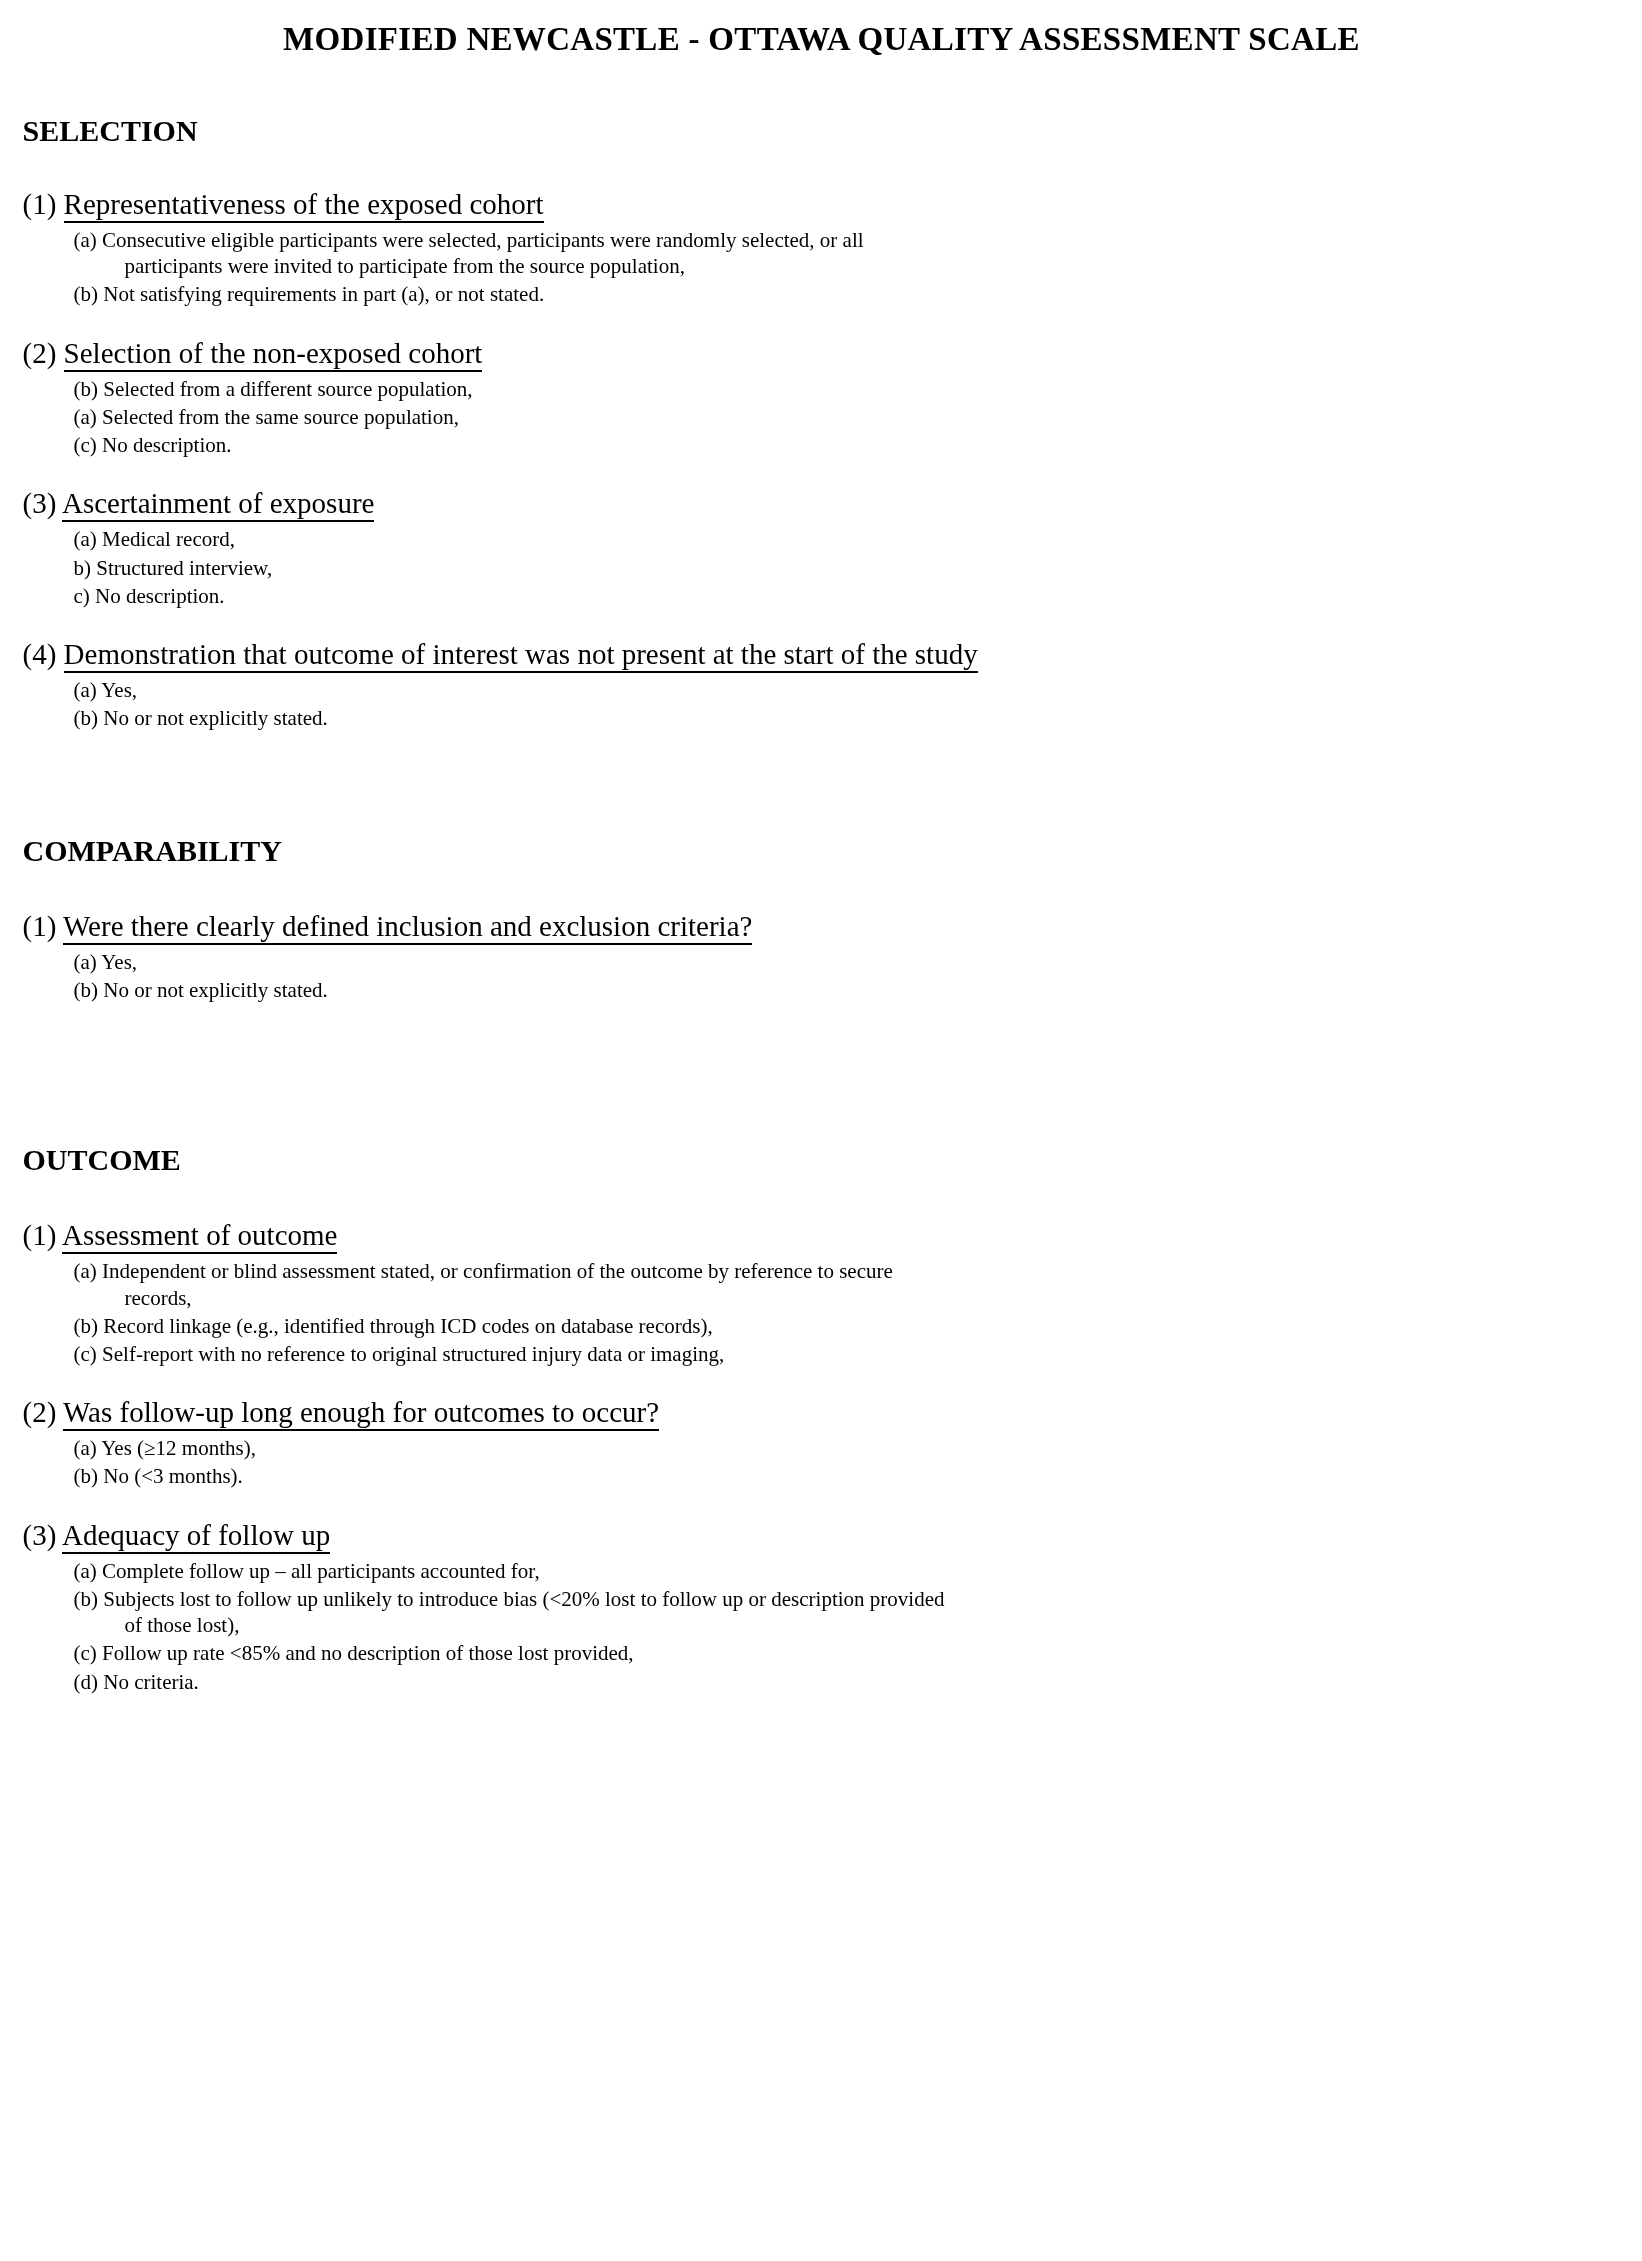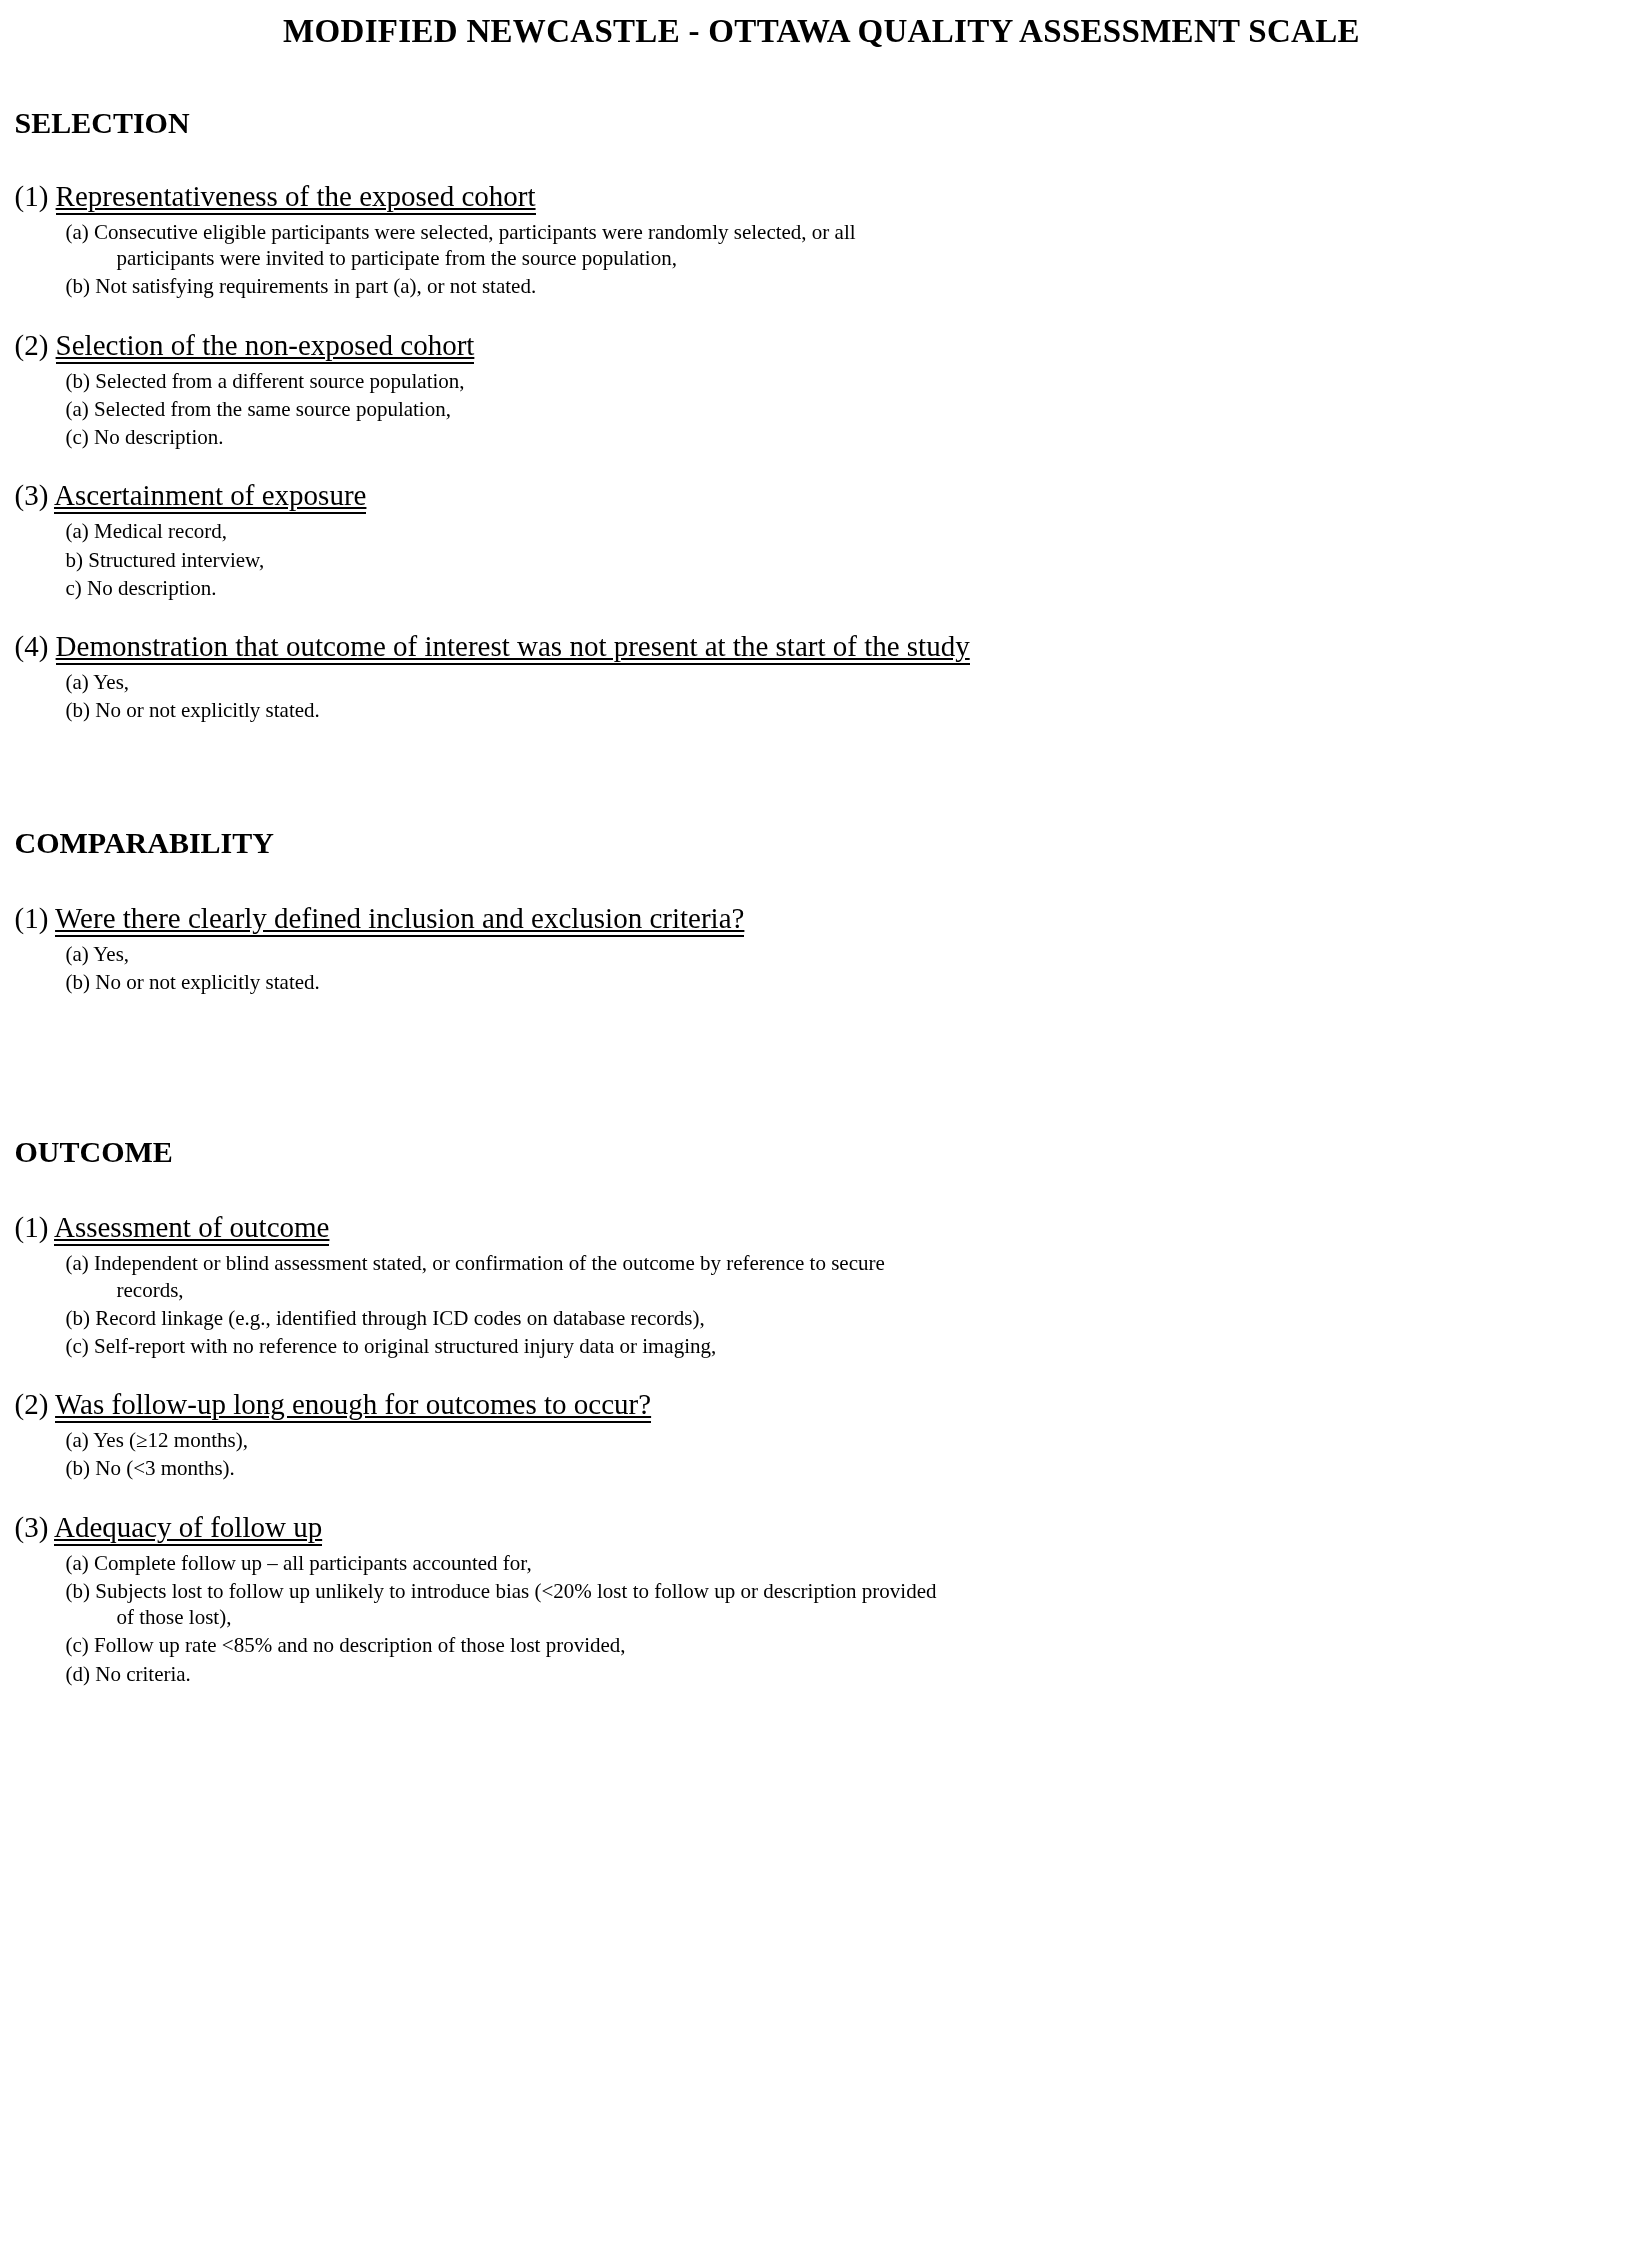--- a/index.html
+++ b/index.html
@@ -12,21 +12,21 @@
     height: 2261px;
     font-family: "Liberation Serif", "DejaVu Serif", serif;
     color: #000000;
     -webkit-font-smoothing: antialiased;
   }
   .page {
     position: relative;
     width: 1643px;
     height: 2261px;
     box-sizing: border-box;
-    padding: 0;
+    padding: 8px;
     overflow: hidden;
   }
 
   
   .doc-title {
     text-align: center;
     font-weight: bold;
     font-size: 33px;
     letter-spacing: 0.3px;
     line-height: 1.1;
@@ -60,21 +60,20 @@
     line-height: 1.22;
     white-space: nowrap;
   }
   .q-num {
     display: inline;
   }
   .q-title {
     display: inline;
     border-bottom: 2.4px solid #000;
     padding-bottom: 1px;
-    text-decoration: underline;
   }
 
   .options {
     margin-top: 4.8px;
   }
   .option {
     font-size: 21px;
     line-height: 1.25;
     padding-left: 51px;      
     text-indent: 0;

